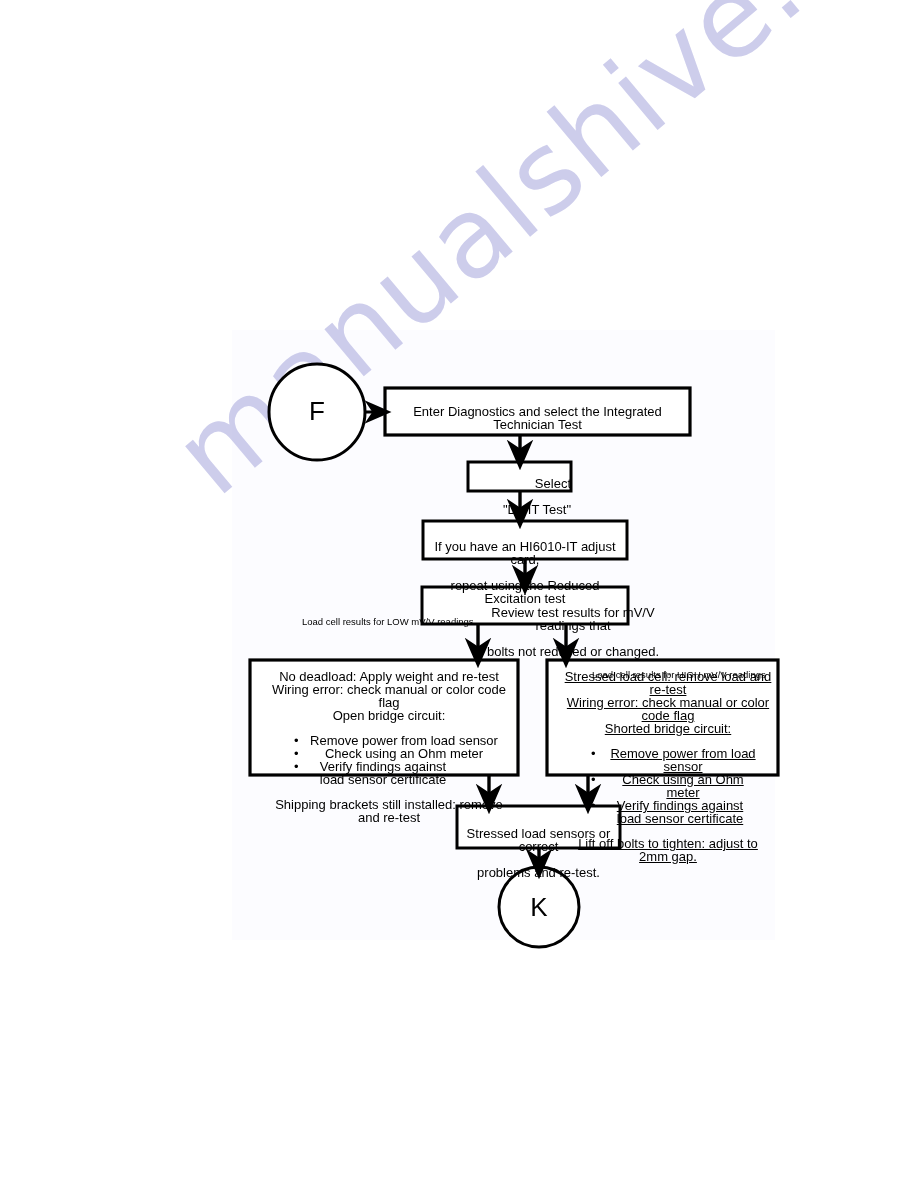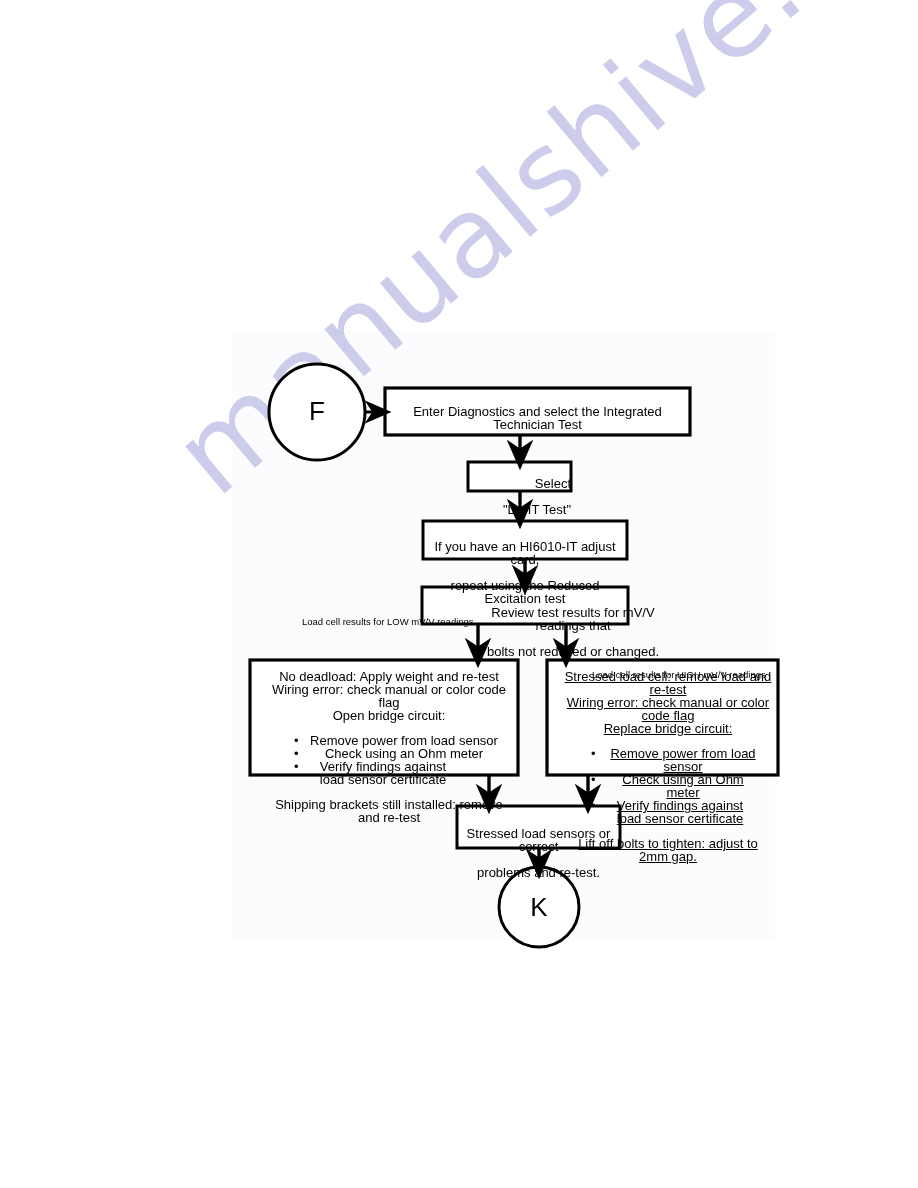--- a/index.html
+++ b/index.html
@@ -177,21 +177,21 @@
     <li>Remove power from load sensor</li>
     <li>Check using an Ohm meter</li>
     <li style="width:150px;">Verify findings against load sensor certificate</li>
   </ul>
   <div class="line-item">Shipping brackets still installed: remove and re-test</div>
 </div>
 
 <div class="node-text left-align" style="left:563px; top:670px; width:210px;text-decoration:underline;">
   <div class="line-item">Stressed load cell: remove load and re-test</div>
   <div class="line-item">Wiring error: check manual or color code flag</div>
-  <div class="line-item">Replace bridge circuit:</div>
+  <div class="line-item">Shorted bridge circuit:</div>
   <ul class="bullet-list">
     <li>Remove power from load sensor</li>
     <li>Check using an Ohm meter</li>
     <li style="width:150px;">Verify findings against load sensor certificate</li>
   </ul>
   <div class="line-item">Lift off bolts to tighten: adjust to 2mm gap.</div>
 </div>
 
 <div class="node-text" style="left:459px; top:814px; width:159px;">
   <div class="line-item">Stressed load sensors or correct</div>

